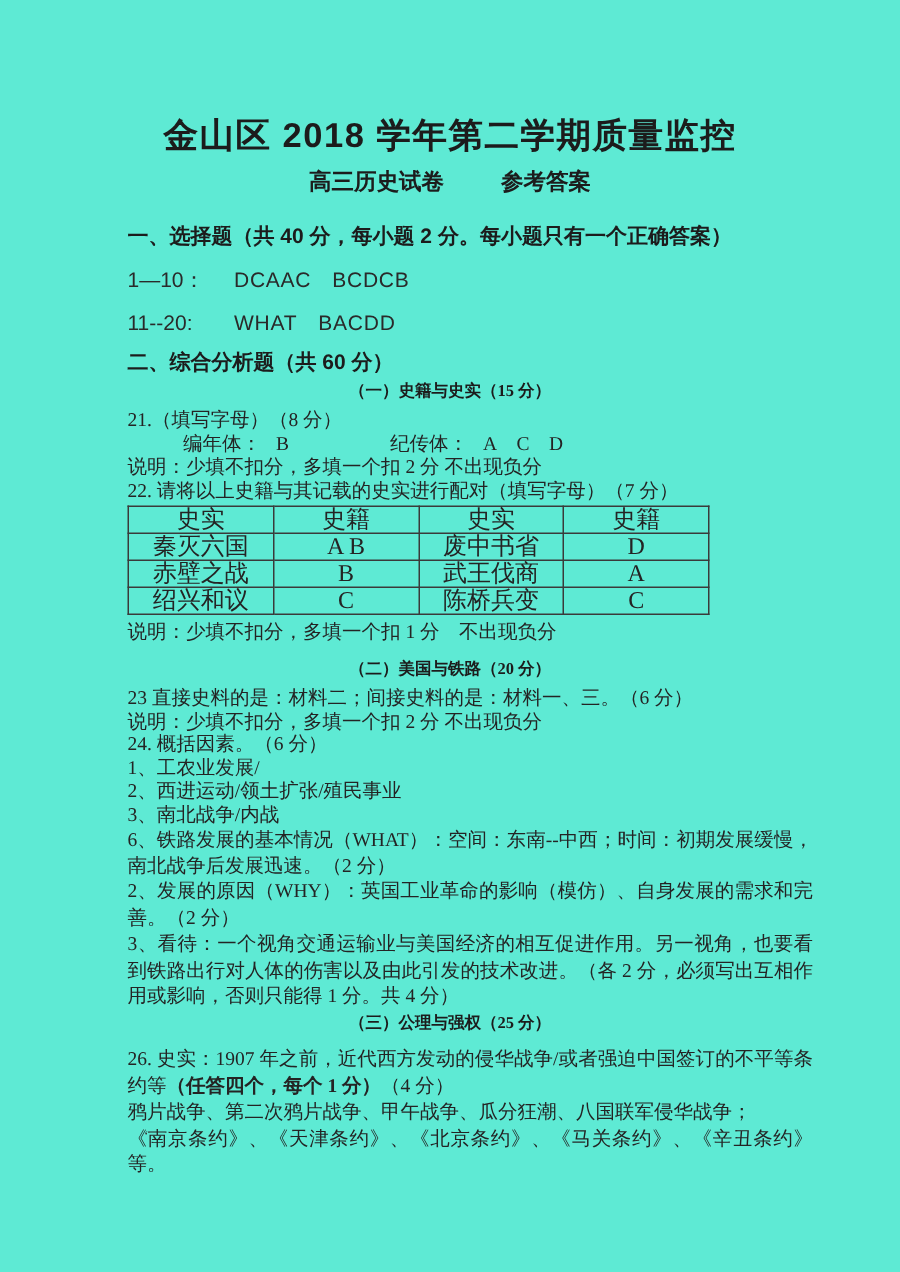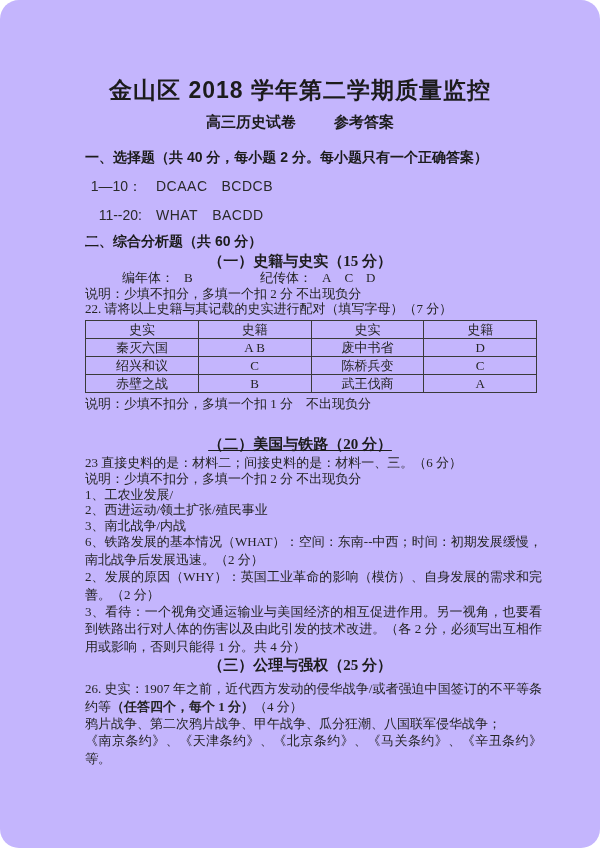--- a/index.html
+++ b/index.html
@@ -1,24 +1,23 @@
 <!DOCTYPE html>
 <html><head>
 <meta charset="utf-8">
 <style>
   html, body { margin: 0; padding: 0; background: #ffffff; }
   .page {
     position: relative;
     width: 600px;
     height: 848px;
-    background: #c4b5fd;
+    background: #5eead4;
     overflow: hidden;
     color: #222;
     font-family: "Liberation Serif", "DejaVu Serif", serif;
-    border-radius: 19px;
   }
   .content { padding-top: 74px; }
 
   
   .doc-title {
     margin: 0 0 0 0;
     text-align: center;
     font-family: "Liberation Sans", "DejaVu Sans", sans-serif;
     font-size: 23px;
     font-weight: 700;
@@ -45,27 +44,27 @@
     line-height: 20px;
     color: #1c1c1c;
   }
   .mc-line {
     margin: 9px 60px 0 85px;
     font-family: "Liberation Sans", "DejaVu Sans", sans-serif;
     font-size: 14px;
     line-height: 20px;
     color: #2a2a2a;
   }
-  .mc-label { display: inline-block; min-width: 57px; text-align: right; }
+  .mc-label { display: inline-block; min-width: 57px; }
   .mc-group { margin-left: 14px; letter-spacing: 0.5px; }
 
   .center-heading {
     margin: 1px 0 0 0;
     text-align: center;
-    font-size: 15px;
+    font-size: 11px;
     font-weight: 700;
     line-height: 18px;
     color: #1c1c1c;
   }
   .body-line {
     margin: 0 58px 0 85px;
     font-size: 13px;
     line-height: 15.6px;
     color: #242424;
   }
@@ -77,38 +76,38 @@
     color: #242424;
   }
   .q21-answer-line { padding-left: 37px; }
   .q21-block1 { display: inline-block; width: 138px; }
   .q21-ans { display: inline-block; margin-left: 13px; font-family: "Liberation Serif", serif; }
   .q21-ans.first { margin-left: 10px; }
 
   .match-table {
     border-collapse: collapse;
     margin: 3px 0 0 85px;
-    width: 452px;
+    width: 388px;
     table-layout: fixed;
-    font-size: 13px;
+    font-size: 16px;
     color: #242424;
   }
   .match-table td, .match-table th {
     border: 1px solid #3a3a3a;
     text-align: center;
     font-weight: normal;
     padding: 0;
     height: 17px;
     line-height: 17px;
   }
   .bold-seg { font-weight: 700; }
   .mt2 { margin-top: 2px; }
   .mt3 { margin-top: 3px; }
   .mt6 { margin-top: 6px; }
-  .mt8 { margin-top: 24px; text-decoration: underline; }
+  .mt8 { margin-top: 8px; }
   .mt14 { }
 
   .stray-mark {
     position: absolute;
     left: 96px;
     top: 752px;
     font-size: 9px;
     color: #333;
   }
 </style>
@@ -131,20 +130,21 @@
     </p>
 
     <p class="mc-line">
       <span class="mc-label">11--20:</span><span class="mc-group">WHAT</span><span class="mc-group">BACDD</span>
     </p>
 
     <p class="sec-heading mt6">二、综合分析题（共 60 分）</p>
 
     <p class="center-heading">（一）史籍与史实（15 分）</p>
 
+    <p class="body-line mt2">21.（填写字母）（8 分）</p>
 
     <p class="body-line q21-answer-line">
       <span class="q21-block1"><span>编年体：</span><span class="q21-ans first">B</span></span><span><span>纪传体：</span><span class="q21-ans first">A</span><span class="q21-ans">C</span><span class="q21-ans">D</span></span>
     </p>
 
     <p class="body-line">说明：少填不扣分，多填一个扣 2 分 不出现负分</p>
 
     <p class="body-line">22. 请将以上史籍与其记载的史实进行配对（填写字母）（7 分）</p>
 
     <table class="match-table">
@@ -155,41 +155,42 @@
           <th>史实</th>
           <th>史籍</th>
         </tr>
         <tr>
           <td>秦灭六国</td>
           <td>A B</td>
           <td>废中书省</td>
           <td>D</td>
         </tr>
         <tr>
+          <td>赤壁之战</td>
+          <td>B</td>
+          <td>武王伐商</td>
+          <td>A</td>
+        </tr>
+        <tr>
           <td>绍兴和议</td>
           <td>C</td>
           <td>陈桥兵变</td>
           <td>C</td>
         </tr>
-        <tr>
-          <td>赤壁之战</td>
-          <td>B</td>
-          <td>武王伐商</td>
-          <td>A</td>
-        </tr>
       </tbody>
     </table>
 
     <p class="body-line mt3">说明：少填不扣分，多填一个扣 1 分　不出现负分</p>
 
     <p class="center-heading mt8">（二）美国与铁路（20 分）</p>
 
     <p class="body-line mt2">23 直接史料的是：材料二；间接史料的是：材料一、三。（6 分）</p>
     <p class="body-line">说明：少填不扣分，多填一个扣 2 分 不出现负分</p>
 
+    <p class="body-line">24. 概括因素。（6 分）</p>
     <p class="body-line">1、工农业发展/</p>
     <p class="body-line">2、西进运动/领土扩张/殖民事业</p>
     <p class="body-line">3、南北战争/内战</p>
 
     <p class="body-par">6、铁路发展的基本情况（WHAT）：空间：东南--中西；时间：初期发展缓慢，南北战争后发展迅速。（2 分）</p>
     <p class="body-par">2、发展的原因（WHY）：英国工业革命的影响（模仿）、自身发展的需求和完善。（2 分）</p>
     <p class="body-par">3、看待：一个视角交通运输业与美国经济的相互促进作用。另一视角，也要看到铁路出行对人体的伤害以及由此引发的技术改进。（各 2 分，必须写出互相作用或影响，否则只能得 1 分。共 4 分）</p>
 
     <p class="center-heading mt14">（三）公理与强权（25 分）</p>
 

